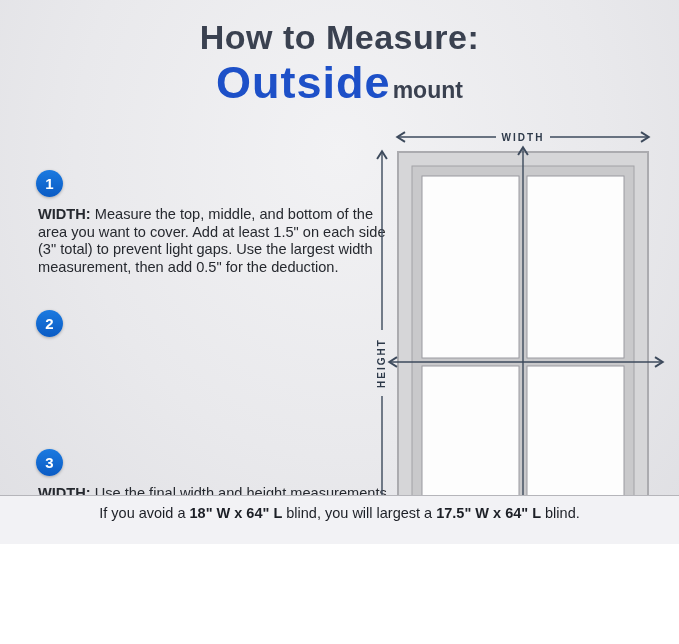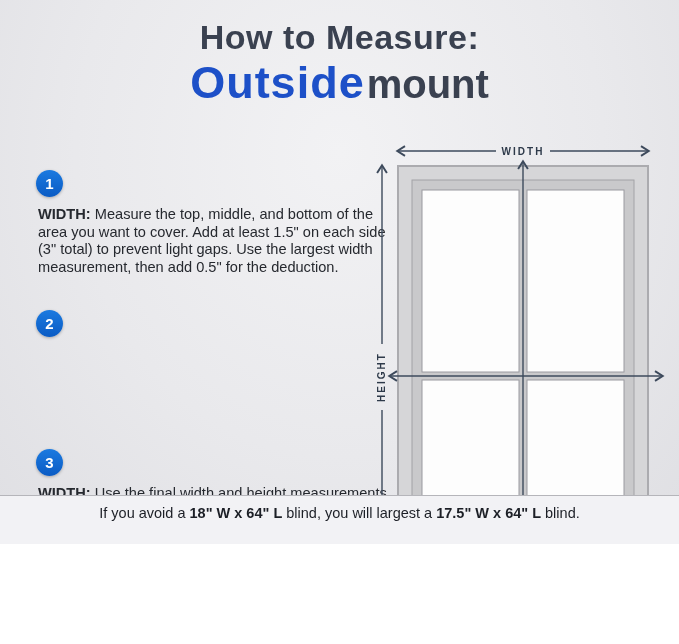--- a/index.html
+++ b/index.html
@@ -7,39 +7,39 @@
   .page {
     position:relative; width:679px; height:544px; overflow:hidden;
     background: radial-gradient(ellipse at 50% 28%, #f2f2f4 0%, #e9e9ec 55%, #dfdfe3 100%);
   }
 
   
   .header { position:absolute; top:18px; left:0; right:0; text-align:center; }
   .title-line1 { font-size:34px; font-weight:700; color:#3a4150; letter-spacing:0.5px; }
   .title-line2 { margin-top:0px; }
   .title-accent { font-size:45px; font-weight:800; color:#1d50c8; letter-spacing:1px;text-align:center; }
-  .title-rest { font-size:40px; font-weight:600; color:#3a4150; margin-left:2px; }
+  .title-rest { font-size:23px; font-weight:600; color:#3a4150; margin-left:2px; }
 
   
   .step { position:absolute; left:36px; width:352px; }
   .step-1 { top:170px; }
   .step-2 { top:310px; }
   .step-3 { top:449px; }
   .badge {
     width:27px; height:27px; border-radius:50%;
     background: linear-gradient(180deg,#1b7ae0,#0a5bc4);
     color:#ffffff; font-weight:700; font-size:15px;
     display:flex; align-items:center; justify-content:center;
     box-shadow: 0 1px 3px rgba(0,0,0,0.28);
   }
   .step-text { margin:9px 0 0 2px; font-size:14.6px; line-height:1.2; color:#26292f; }
   .step-text strong { font-weight:700; }
 
   
-  .diagram { position:absolute; left:372px; top:144px; width:300px; height:470px; }
+  .diagram { position:absolute; left:372px; top:130px; width:300px; height:470px; }
   .mline { stroke:#3d4a5c; stroke-width:1.4; fill:none; }
   .svg-label { font-family:"Liberation Sans","DejaVu Sans",sans-serif; font-size:10px; font-weight:700; letter-spacing:2px; fill:#2e3a4a; }
 
   
   .footer {
     position:absolute; left:0; right:0; bottom:0; height:49px;
     border-top:1px solid #b5b5ba; background:#f2f2f5;
     text-align:center; padding-top:6px; box-sizing:border-box;
   }
   .example-heading { font-size:15px; font-weight:800; color:#10233f; letter-spacing:0.6px; }

